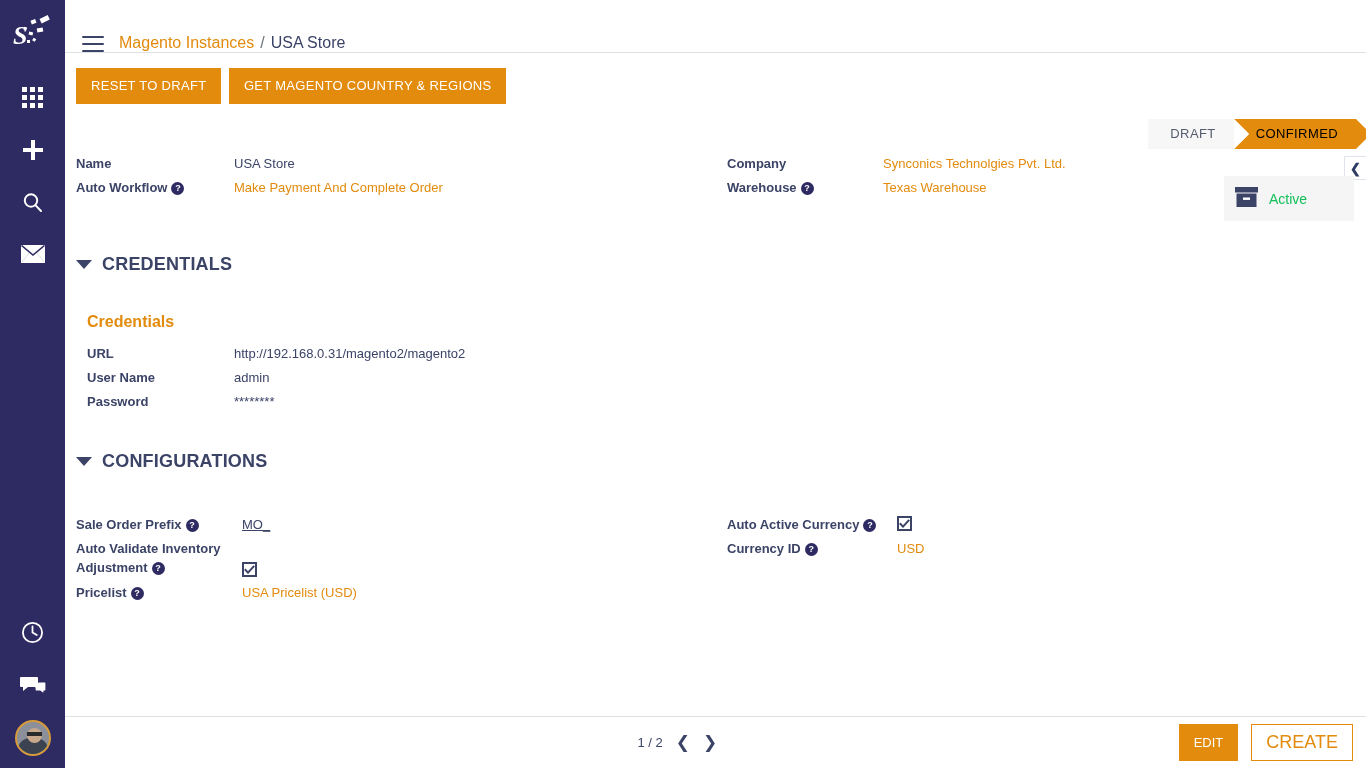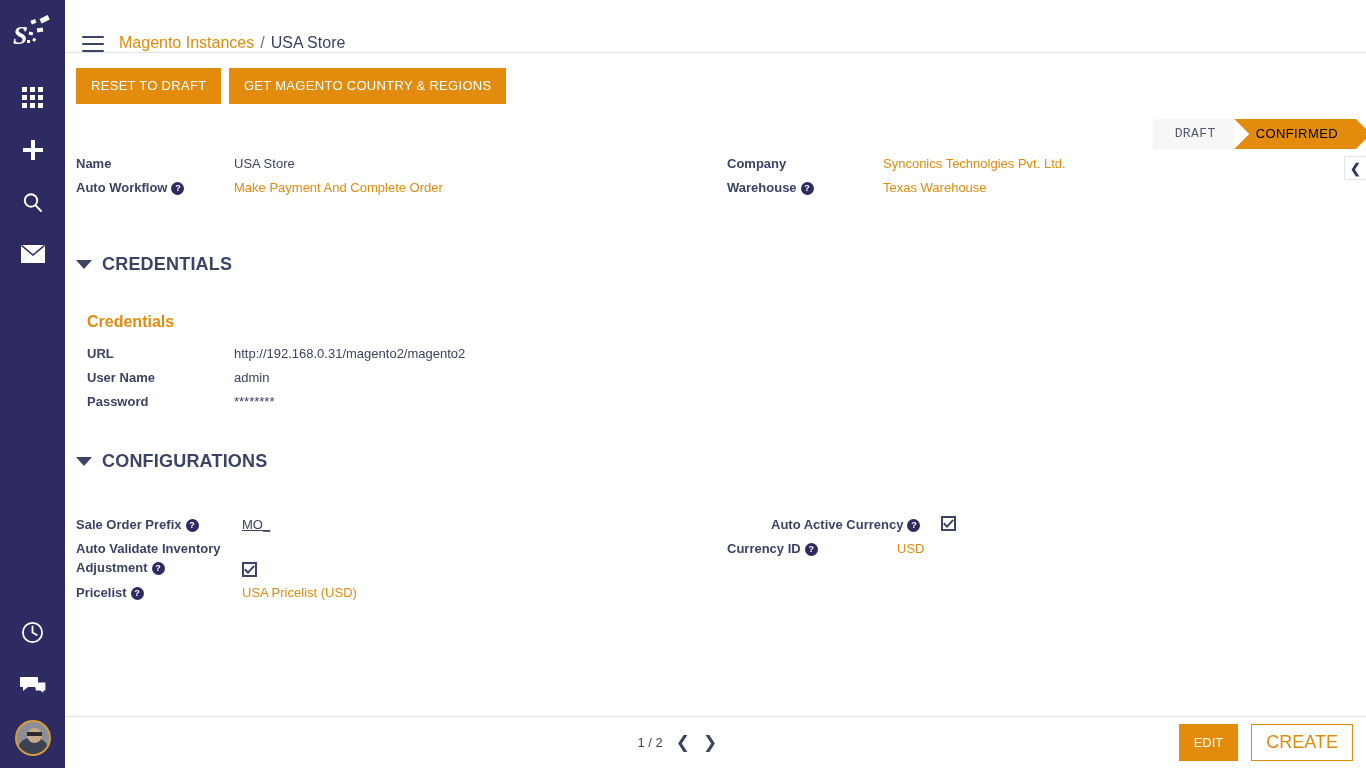--- a/index.html
+++ b/index.html
@@ -83,21 +83,21 @@
   .stat::after {
     content: ""; position: absolute; right: -15px; top: 0;
     border-top: 15px solid transparent; border-bottom: 15px solid transparent;
     width: 0; height: 0; z-index: 2;
   }
   .stat::before {
     content: ""; position: absolute; left: 0; top: 0;
     border-top: 15px solid transparent; border-bottom: 15px solid transparent;
     border-left: 15px solid #fff; width: 0; height: 0; z-index: 3;
   }
-  .stat.inactive { background: #f7f7f7; color: #555c6e; font-family: Liberation Mono, monospace; }
+  .stat.inactive { background: #f7f7f7; color: #555c6e; }
   .stat.inactive::after { border-left: 15px solid #f7f7f7; }
   .stat.active { background: #e28b0d; color: #000000; }
   .stat.active::after { border-left: 15px solid #e28b0d; }
   .stat:first-child::before { display: none; }
 
   #collapse-toggle {
     position: absolute; top: 103px; right: 0; width: 22px; height: 24px;
     border: 1px solid #dfe3ec; border-right: none; background: #fff;
     display: flex; align-items: center; justify-content: center;
     cursor: pointer; color: #2E3C63; font-size: 13px; font-weight: bold;
@@ -267,20 +267,32 @@
     <button class="btn-primary">RESET TO DRAFT</button>
     <button class="btn-primary">GET MAGENTO COUNTRY &amp; REGIONS</button>
 
     <div id="statusbar">
       <div class="stat inactive">DRAFT</div>
       <div class="stat active">CONFIRMED</div>
     </div>
 
     <div id="collapse-toggle">❮</div>
 
+    <div id="smartbuttons">
+      <div class="smartbtn">
+        <span>
+          <svg width="25" height="22" viewBox="0 0 25 22">
+            <rect x="1" y="1" width="23" height="5.5" fill="#3b4366"></rect>
+            <rect x="2.5" y="7.5" width="20" height="13.5" fill="#3b4366"></rect>
+            <rect x="9" y="11.5" width="7" height="2.4" fill="#ffffff"></rect>
+          </svg>
+        </span>
+        <span class="label">Active</span>
+      </div>
+    </div>
   </div>
 
   <div id="sheet">
 
     <div class="grid2">
       <div class="col">
 
         <div class="field-row">
           <div class="field-label">Name</div>
           <div class="field-value">USA Store</div>
@@ -366,21 +378,21 @@
           <div class="field-label">
             <span>Pricelist</span><span class="help">?</span>
           </div>
           <div class="field-value link" style="padding-left:8px;">USA Pricelist (USD)</div>
         </div>
       </div>
 
       <div class="col right">
 
         <div class="field-row">
-          <div class="field-label" style="width:170px;flex:0 0 170px;margin-left:44px;">
+          <div class="field-label" style="width:170px;flex:0 0 170px;">
             <span>Auto Active Currency</span><span class="help">?</span>
           </div>
           <div>
             <span class="cb">
               <svg width="11" height="9" viewBox="0 0 11 9">
                   <path d="M0.8 4.3 L4 7.6 L10.2 0.8" fill="none" stroke="#3b4366" stroke-width="2"></path>
                 </svg>
             </span>
           </div>
         </div>

